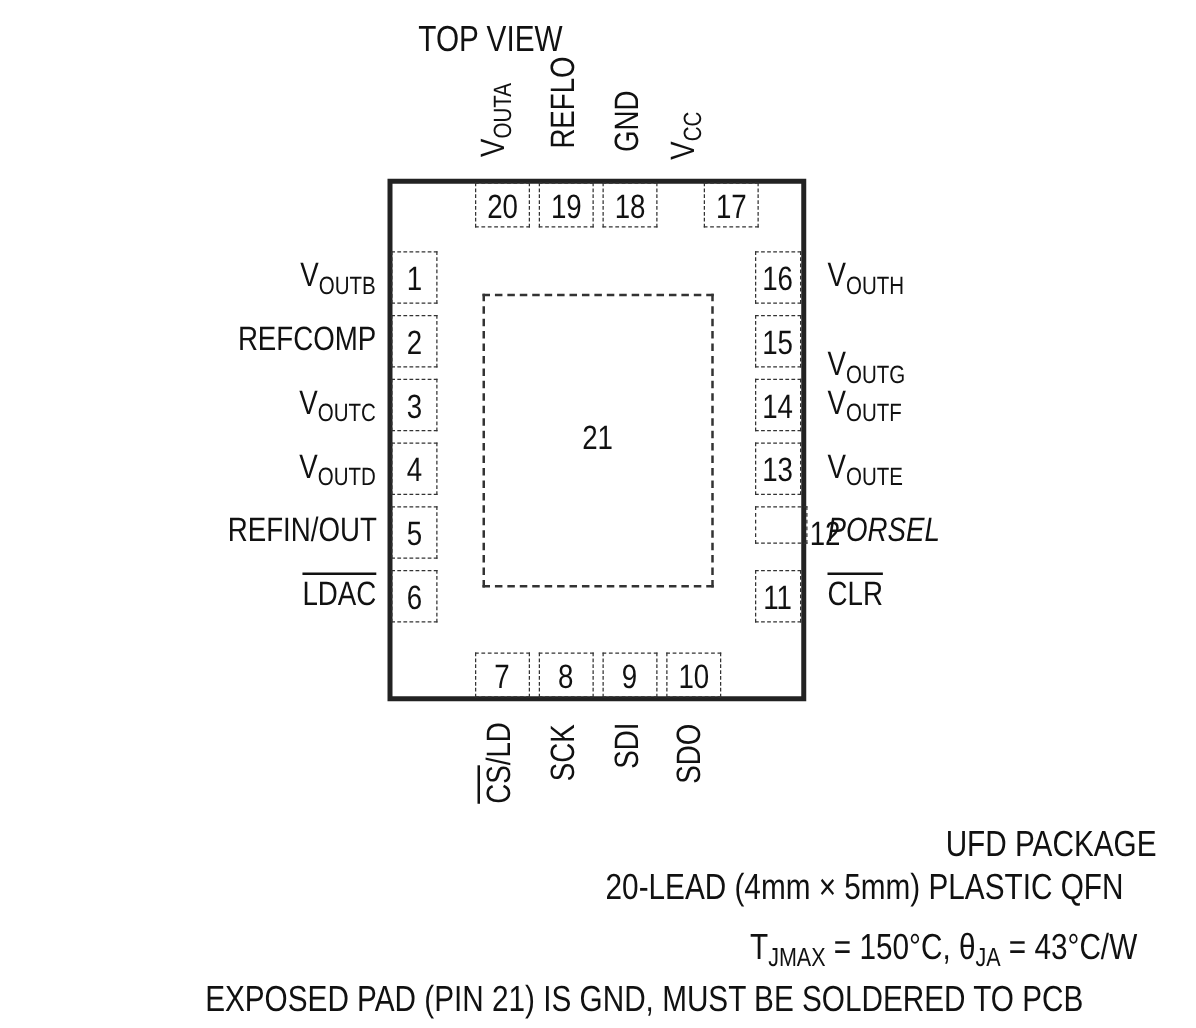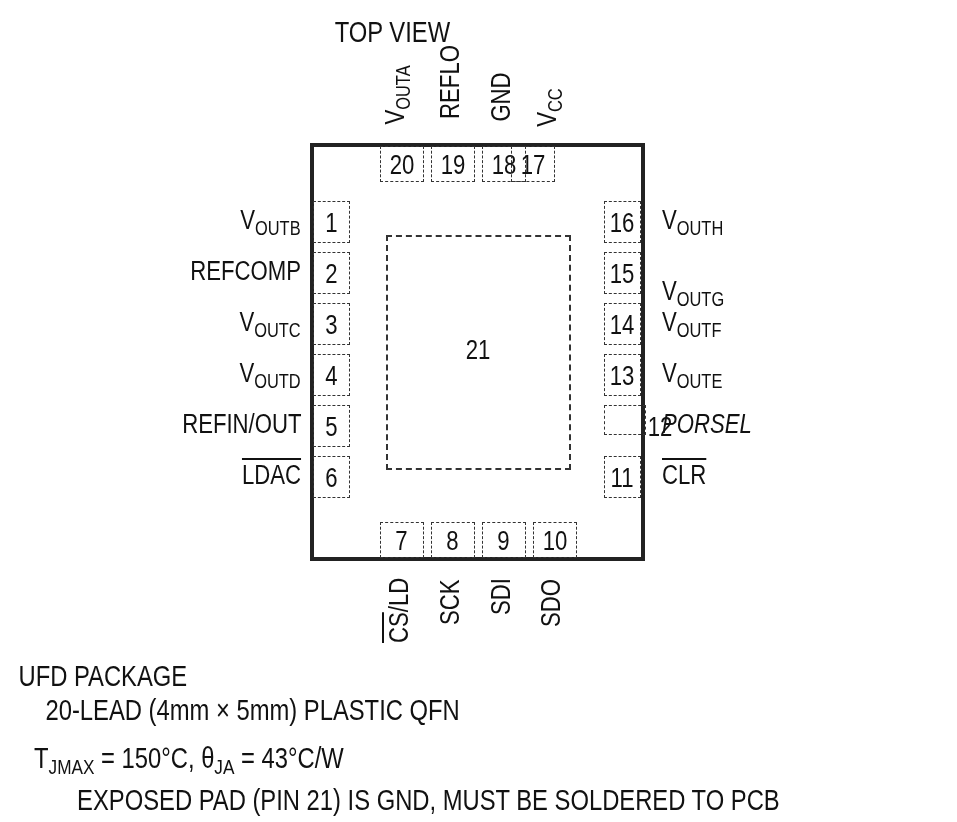--- a/index.html
+++ b/index.html
@@ -10,21 +10,21 @@
   .title{font-size:29px;}
   .pkg{position:absolute;left:310px;top:143px;width:335px;height:418px;border:4px solid #222;box-sizing:border-box;}
   .pad{position:absolute;left:386px;top:235px;width:185px;height:235px;border:2px dashed #333;box-sizing:border-box;}
   .pin{position:absolute;border:1.6px dashed #333;box-sizing:border-box;font-size:27px;text-align:center;line-height:36px;}
   .pin span{display:inline-block;transform:scaleX(0.82);}
   .lbl{position:absolute;font-size:27px;white-space:nowrap;}
   .lbl sub{font-size:20px;vertical-align:-6px;}
   .ov{text-decoration:overline;}
   .vlbl{position:absolute;font-size:27px;white-space:nowrap;transform:rotate(-90deg);transform-origin:left bottom;}
   .vlbl sub{font-size:20px;vertical-align:-6px;}
-  .caption{position:absolute;left:0;width:944px;text-align:left;font-size:29px;}
+  .caption{position:absolute;left:0;width:944px;text-align:right;font-size:29px;}
   .caption sub{font-size:21px;vertical-align:-6px;}
 </style>
 </head>
 <body>
 
 <div class="abs title" style="left:0;top:16px;width:784px;text-align:center;">
   <span class="narrow">TOP VIEW</span>
 </div>
 
 <div class="vlbl" style="left:415px;top:96px;"><span class="narrow"><span>V</span><sub>OUTA</sub></span></div>
@@ -32,21 +32,21 @@
 <div class="vlbl" style="left:517px;top:96px;"><span class="narrow">GND</span></div>
 <div class="vlbl" style="left:567px;top:96px;"><span class="narrow"><span>V</span><sub>CC</sub></span></div>
 
 <div class="pkg"></div>
 <div class="pad"></div>
 <div class="abs" style="left:386px;top:335px;width:185px;text-align:center;font-size:27px;"><span class="narrow">21</span></div>
 
 <div class="pin" style="left:380px;top:146px;width:44px;height:36px;"><span>20</span></div>
 <div class="pin" style="left:431px;top:146px;width:44px;height:36px;"><span>19</span></div>
 <div class="pin" style="left:482px;top:146px;width:44px;height:36px;"><span>18</span></div>
-<div class="pin" style="left:511px;top:146px;width:44px;height:36px;"><span>17</span></div>
+<div class="pin" style="left:563px;top:146px;width:44px;height:36px;"><span>17</span></div>
 
 <div class="pin" style="left:313px;top:201px;width:37px;height:42px;line-height:42px;"><span>1</span></div>
 <div class="pin" style="left:313px;top:252px;width:37px;height:42px;line-height:42px;"><span>2</span></div>
 <div class="pin" style="left:313px;top:303px;width:37px;height:42px;line-height:42px;"><span>3</span></div>
 <div class="pin" style="left:313px;top:354px;width:37px;height:42px;line-height:42px;"><span>4</span></div>
 <div class="pin" style="left:313px;top:405px;width:37px;height:42px;line-height:42px;"><span>5</span></div>
 <div class="pin" style="left:313px;top:456px;width:37px;height:42px;line-height:42px;"><span>6</span></div>
 
 <div class="lbl" style="right:656px;top:205px;"><span class="narrow" style="transform-origin:right;"><span>V</span><sub>OUTB</sub></span></div>
 <div class="lbl" style="right:656px;top:256px;"><span class="narrow" style="transform-origin:right;">REFCOMP</span></div>

